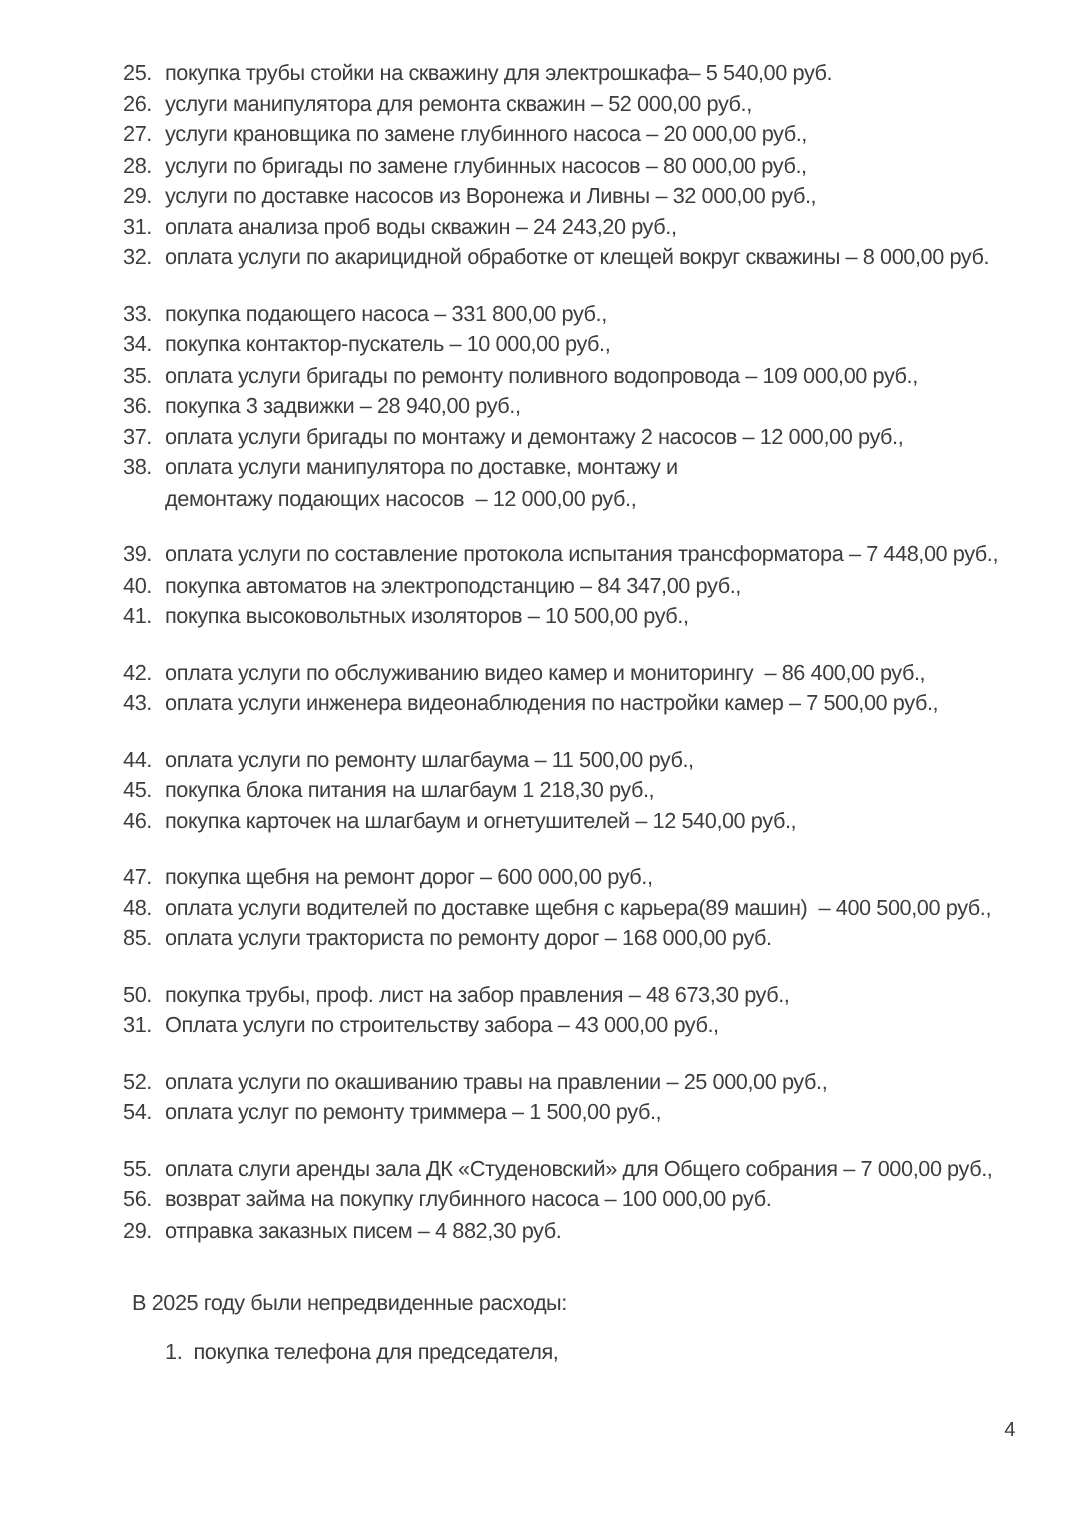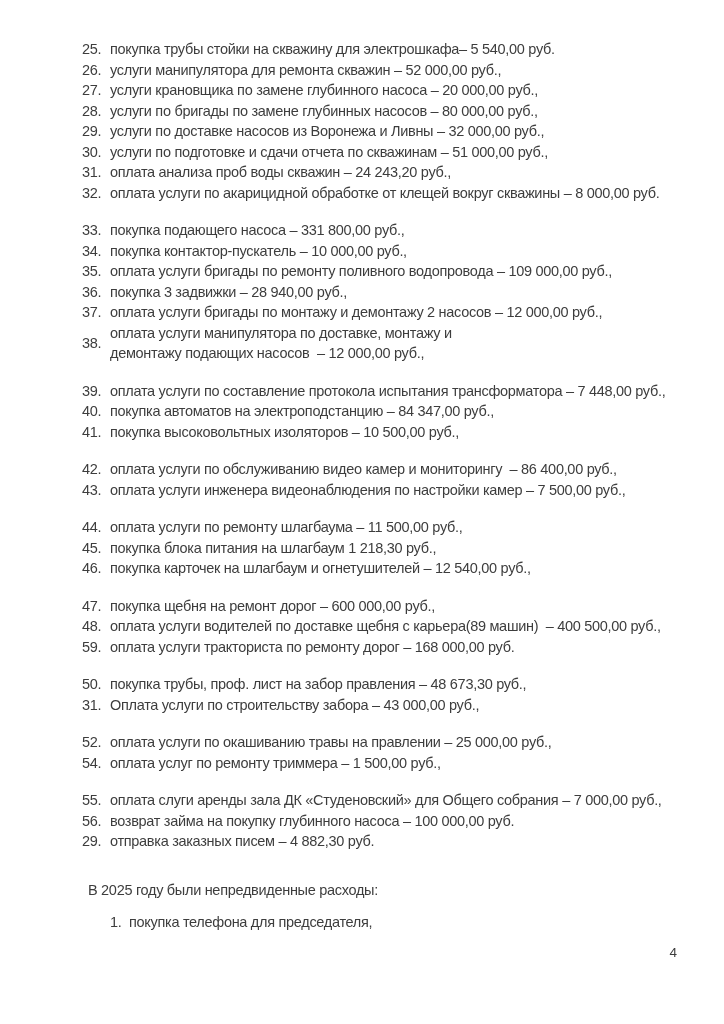--- a/index.html
+++ b/index.html
@@ -22,21 +22,21 @@
     overflow: hidden;
   }
   .group {
     margin: 0 0 17px 0;
   }
   
   #expense-list .group:nth-child(6) {
   }
   .item {
     display: flex;
-    align-items: center;
+    align-items: flex-start;
   }
   .item .num {
     flex: 0 0 28px;
   }
   .item .txt {
     flex: 1 1 auto;
     min-width: 0;
   }
   .item .txt .line {
     display: block;
@@ -91,26 +91,20 @@
             <span class="line">услуги по бригады по замене глубинных насосов – 80 000,00 руб.,</span>
           </span>
         </div>
         <div class="item">
           <span class="num">29.</span>
           <span class="txt">
             <span class="line">услуги по доставке насосов из Воронежа и Ливны – 32 000,00 руб.,</span>
           </span>
         </div>
         <div class="item">
-          <span class="num">30.</span>
-          <span class="txt">
-            <span class="line">услуги по подготовке и сдачи отчета по скважинам – 51 000,00 руб.,</span>
-          </span>
-        </div>
-        <div class="item">
           <span class="num">31.</span>
           <span class="txt">
             <span class="line">оплата анализа проб воды скважин – 24 243,20 руб.,</span>
           </span>
         </div>
         <div class="item">
           <span class="num">32.</span>
           <span class="txt">
             <span class="line">оплата услуги по акарицидной обработке от клещей вокруг скважины – 8 000,00 руб.</span>
           </span>
@@ -216,21 +210,21 @@
             <span class="line">покупка щебня на ремонт дорог – 600 000,00 руб.,</span>
           </span>
         </div>
         <div class="item">
           <span class="num">48.</span>
           <span class="txt">
             <span class="line">оплата услуги водителей по доставке щебня с карьера(89 машин)  – 400 500,00 руб.,</span>
           </span>
         </div>
         <div class="item">
-          <span class="num">59.</span>
+          <span class="num">85.</span>
           <span class="txt">
             <span class="line">оплата услуги тракториста по ремонту дорог – 168 000,00 руб.</span>
           </span>
         </div>
       </div>
       <div class="group">
         <div class="item">
           <span class="num">50.</span>
           <span class="txt">
             <span class="line">покупка трубы, проф. лист на забор правления – 48 673,30 руб.,</span>

